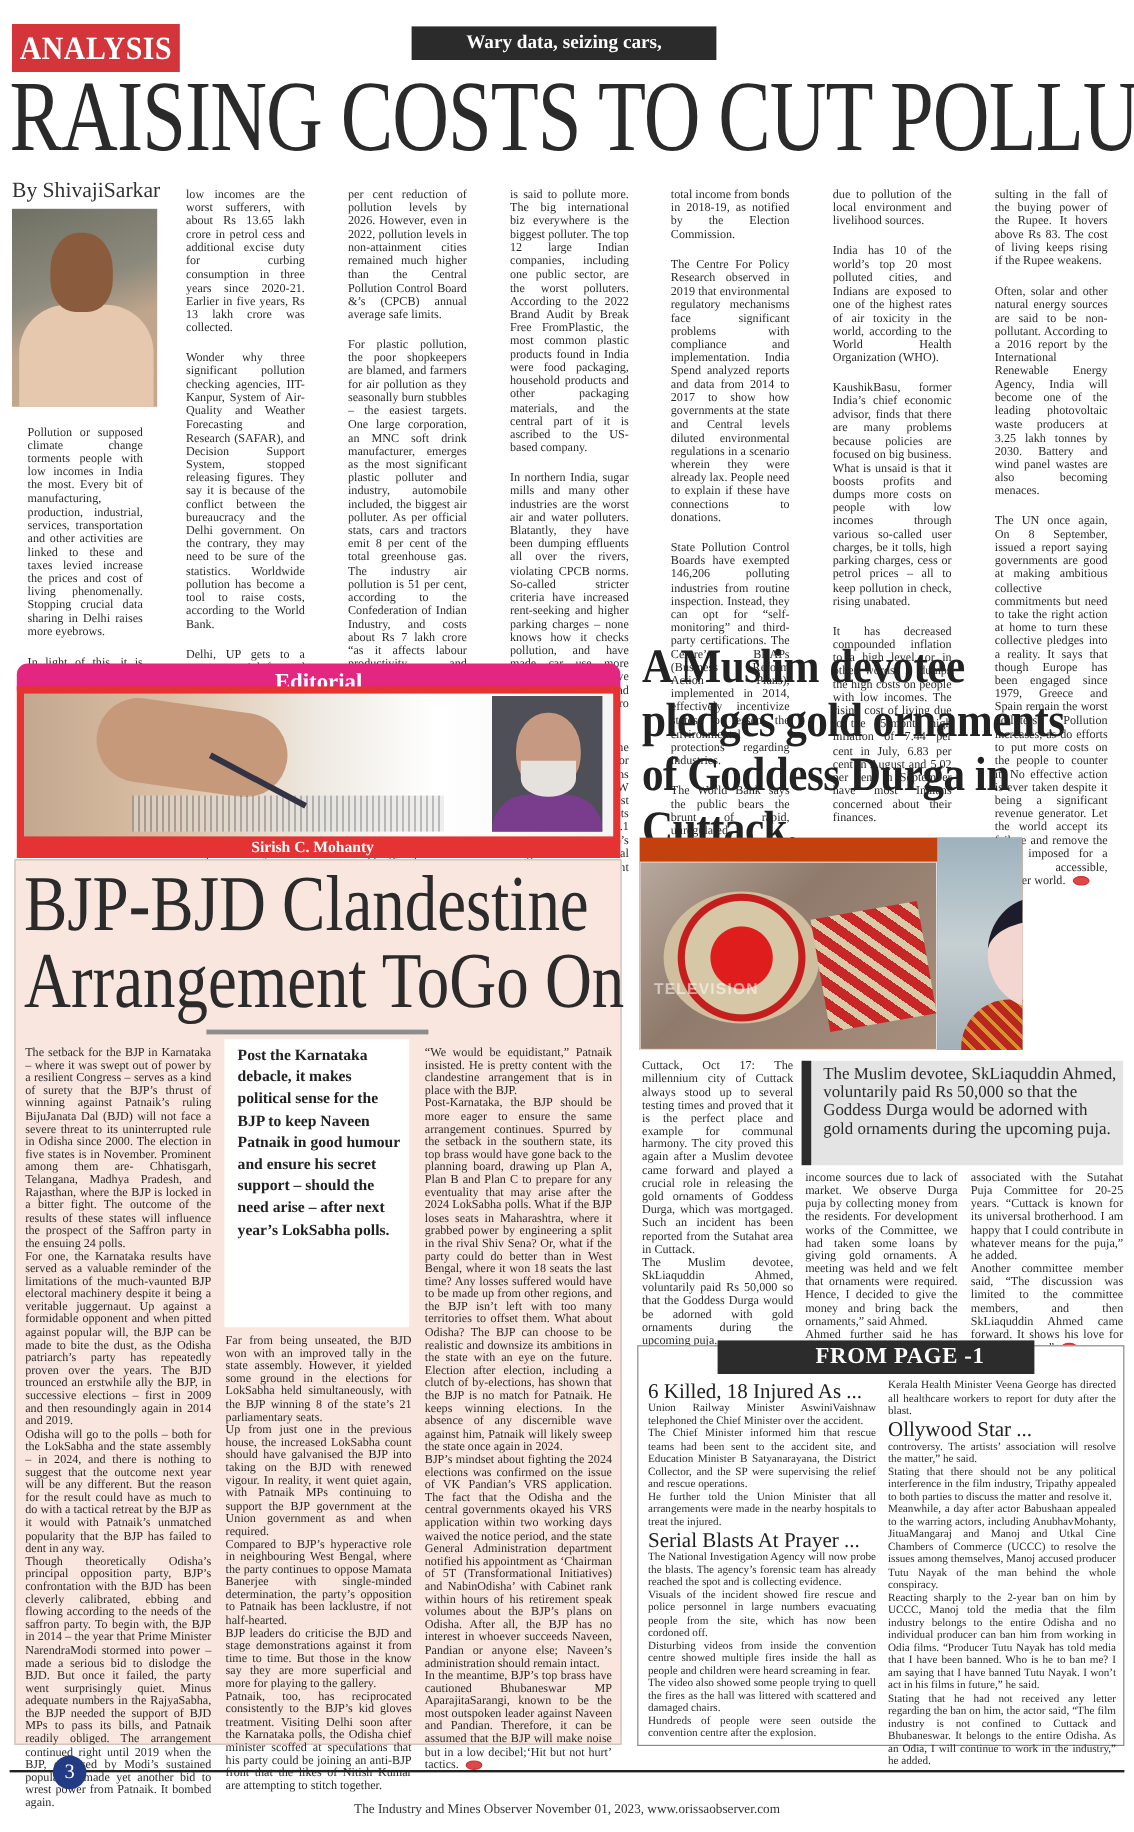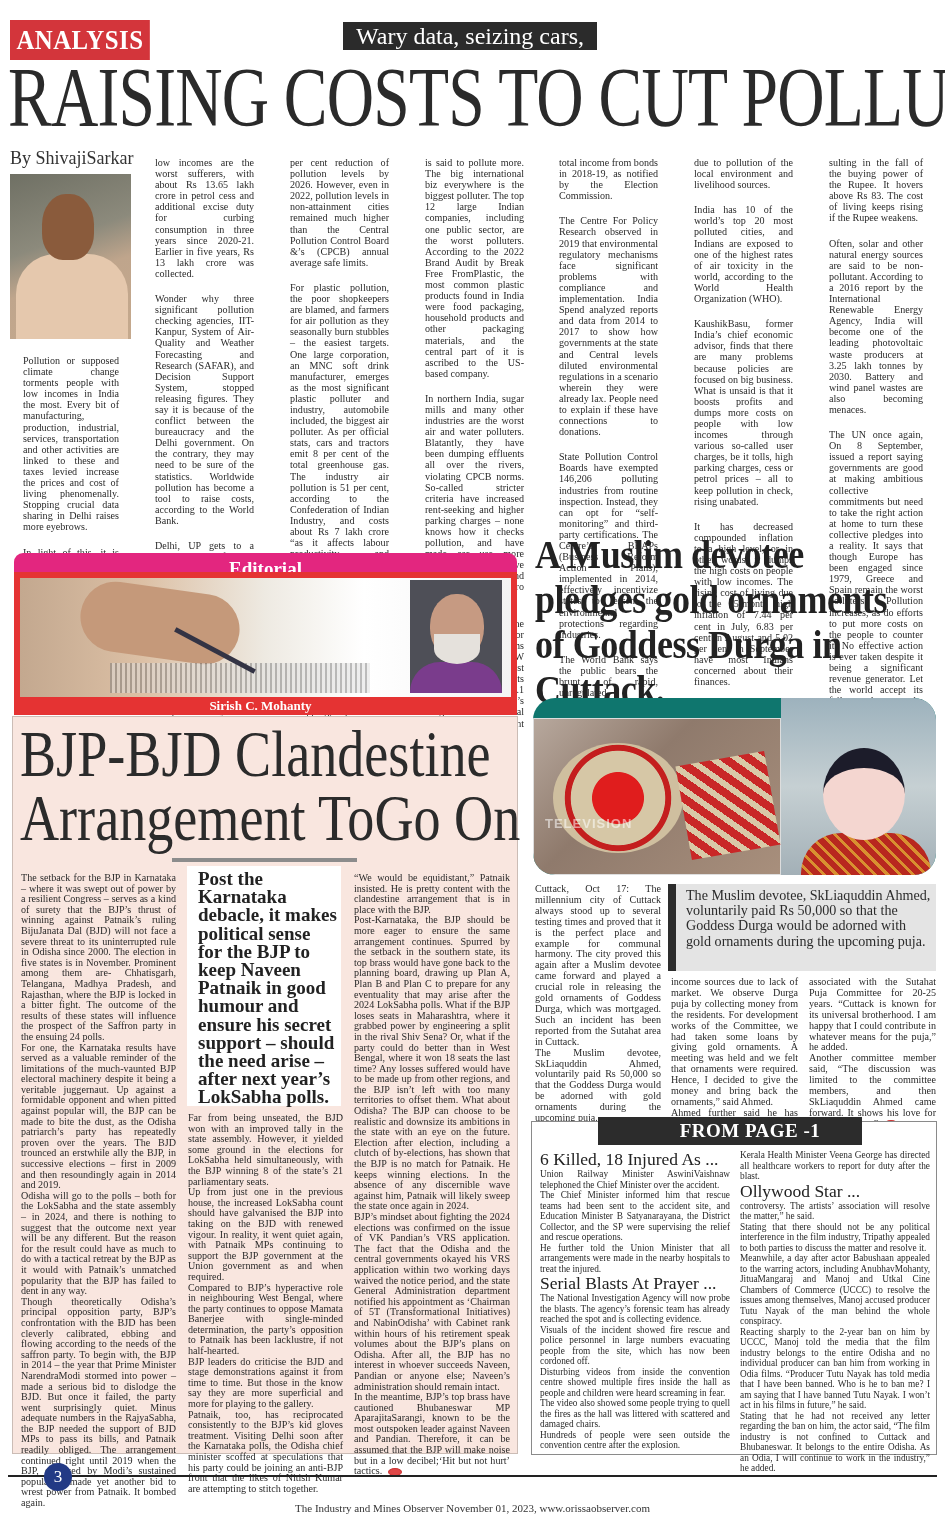--- a/index.html
+++ b/index.html
@@ -5,21 +5,21 @@
   * { box-sizing: border-box; margin: 0; padding: 0; }
   html, body { width: 945px; height: 1527px; background: #ffffff; overflow: hidden; }
   body { position: relative; font-family: "Liberation Serif", "DejaVu Serif", serif; color: #222; }
 
   .abs { position: absolute; }
 
   
   #analysis-badge { left: 10px; top: 20px; width: 152px; height: 40px; background: #d3353b; color: #fff;
     font-family: "Liberation Serif", serif; font-size: 27px; font-weight: bold; display:flex; align-items:center; justify-content:center; letter-spacing: 0.5px; transform: scaleX(0.92); transform-origin: left center; }
   #kicker { left: 343px; top: 22px; width: 254px; height: 28px; background: #2b2b2b; color: #fff;
-    font-size: 24px; font-weight: normal; display:flex; align-items:center; justify-content:center; }
+    font-size: 16px; font-weight: bold; display:flex; align-items:center; justify-content:center; }
   #main-headline { left: 8px; top: 58px; width: 930px; height: 80px; font-size: 84px; line-height: 80px; color: #2a2a2a;
     white-space: nowrap; transform: scaleX(0.78); transform-origin: left top; letter-spacing: -1px; font-family: "Liberation Serif", serif; }
 
   
   .col { font-size: 10.1px; line-height: 11.1px; text-align: justify; color: #2a2a2a; }
   .col p { margin: 14px; }
   .byline { left: 10px; top: 148px; font-size: 18px; color: #333; }
   .author-photo { left: 10px; top: 174px; width: 121px; height: 165px; background: linear-gradient(160deg, #6f7064 0%, #8c8a7c 40%, #bfa58c 60%, #c5a98d 100%); overflow:hidden; }
   .author-photo .head { position:absolute; left: 32px; top: 20px; width: 52px; height: 66px; border-radius: 46% 46% 40% 40%; background: #8a5b3c; }
   .author-photo .shirt { position:absolute; left: 6px; top: 80px; width: 112px; height: 90px; border-radius: 40px 40px 0 0; background: #e5c8ad; }
@@ -45,31 +45,31 @@
   #columnist-photo { left: 410px; top: 580px; width: 92px; height: 113px; background: #4e4f57; overflow:hidden; }
   #columnist-photo .face { position:absolute; left: 20px; top: 14px; width: 54px; height: 66px; border-radius: 48%; background: #c69a82; }
   #columnist-photo .beard { position:absolute; left: 24px; top: 54px; width: 46px; height: 30px; border-radius: 0 0 50% 50%; background: #e5e1dc; }
   #columnist-photo .shirt { position:absolute; left: 0; top: 82px; width: 92px; height: 40px; background: #7a3c8c; border-radius: 30px 30px 0 0; }
   #columnist-name { left: 14px; top: 697px; width: 493px; height: 18px; color: #fff; font-size: 13px; font-weight: bold; text-align:center; line-height: 18px; }
 
   #editorial-box { left: 12px; top: 716px; width: 506px; height: 738px; background: #f9e6df; border: 1px solid #cbbcb5; }
   #editorial-headline { left: 20px; top: 722px; width: 500px; font-size: 66px; line-height: 64px; color: #2b2b2b; white-space: nowrap; transform: scaleX(0.82); transform-origin: left top; }
   #pull-rule { left: 172px; top: 858px; width: 185px; height: 4px; background: #8c8c8c; }
   #pullquote-box { left: 187px; top: 866px; width: 154px; height: 240px; background: #ffffff; }
-  #pullquote { left: 198px; top: 870px; width: 140px; font-family: "Liberation Serif", serif; font-weight: bold; font-size: 19px; line-height: 18.2px; color: #222; }
+  #pullquote { left: 198px; top: 870px; width: 140px; font-family: "Liberation Serif", serif; font-weight: bold; font-size: 13px; line-height: 18.2px; color: #222; }
 
   .ecol { font-size: 10.1px; line-height: 10.6px; text-align: justify; color: #2a2a2a; }
   #e1 { left: 21px; top: 873px; width: 155px; }
   #e2 { left: 188px; top: 1113px; width: 155px; }
   #e3 { left: 354px; top: 873px; width: 156px; }
 
   
   #muslim-headline { left: 535px; top: 532px; width: 405px; font-size: 40px; line-height: 45px; font-weight: bold; color: #222;
     transform: scaleX(0.9); transform-origin: left top; letter-spacing: -0.5px; }
-  #story-photo { left: 533px; top: 698px; width: 403px; height: 177px; background: #0f766e; overflow:hidden;border-radius:22px; }
+  #story-photo { left: 533px; top: 698px; width: 319px; height: 177px; background: #c2410c; overflow:hidden; }
   #story-photo .inset { position:absolute; left: 0; top: 20px; width: 248px; height: 157px; background: linear-gradient(135deg, #b7a89d 0%, #8f7a6c 40%, #a88f7c 100%); border: 1px solid #ddd; }
   #story-photo .ornament { position:absolute; left: 20px; top: 45px; width: 130px; height: 110px; border-radius: 50%; background: radial-gradient(circle, #e01d1d 0 30%, #d6c7a6 31% 55%, #c41e1e 56% 62%, #cfbf9f 63% 100%); }
   #story-photo .crown { position:absolute; left: 150px; top: 60px; width: 90px; height: 95px; background: repeating-linear-gradient(45deg,#c92727 0 8px,#d9c9a7 8px 14px); transform: rotate(-10deg); }
   #story-photo .wall { position:absolute; left: 248px; top: 0; width: 155px; height: 177px; background: linear-gradient(180deg, #9db2bd 0%, #c6d0d3 50%, #a3b0b7 100%); }
   #story-photo .idol-face { position:absolute; left: 290px; top: 50px; width: 82px; height: 92px; border-radius: 50%; background: #f4d6d0; border-top: 20px solid #1c1c2a; }
   #story-photo .idol-dress { position:absolute; left: 268px; top: 135px; width: 130px; height: 42px; background: repeating-linear-gradient(45deg, #b8281f 0 6px, #d89030 6px 9px); border-radius: 40px 40px 0 0; }
   #story-photo .watermark { position:absolute; left: 12px; top: 118px; color: rgba(255,255,255,.55); font-family: "Liberation Sans", sans-serif; font-size: 13px; font-weight: bold; letter-spacing: 1px; }
 
   .scol { font-size: 10.1px; line-height: 10.9px; text-align: justify; color: #2a2a2a; }
   #s1 { left: 535px; top: 884px; width: 126px; }

